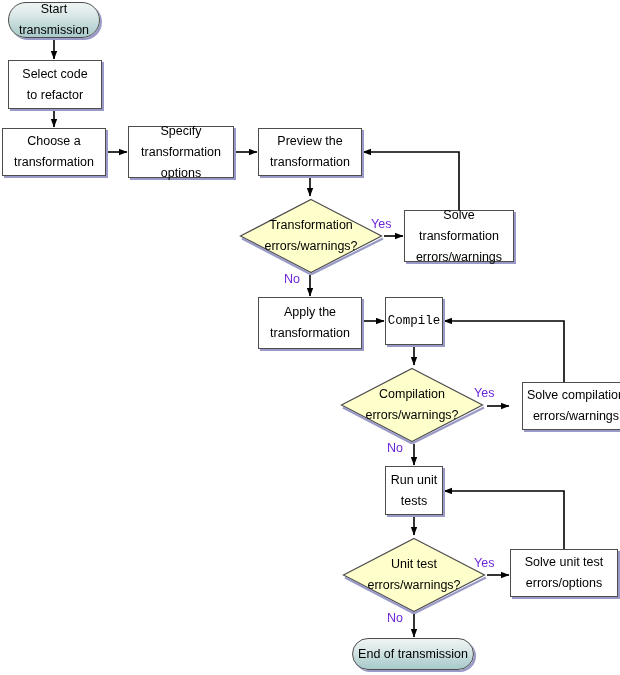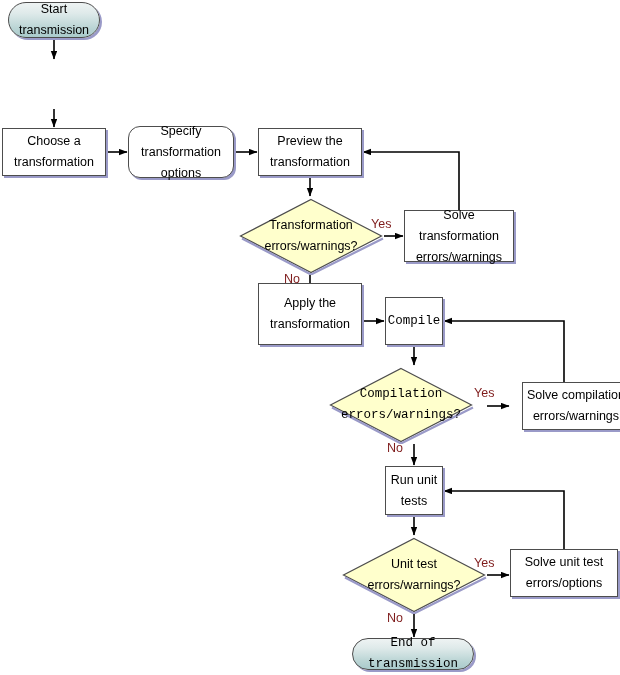--- a/index.html
+++ b/index.html
@@ -60,21 +60,21 @@
   }
   .dec .dec-label {
     position: relative;
     z-index: 2;
   }
   .edge-label {
     position: absolute;
     font-family: "Liberation Sans", sans-serif;
     font-size: 12.5px;
     line-height: 14px;
-    color: #7f1d1d;
+    color: #6d28d9;
     white-space: nowrap;
   }
 </style>
 </head>
 <body>
 
 <div id="canvas">
 
   <svg id="wires" viewBox="0 0 620 675" width="620" height="675" xmlns="http://www.w3.org/2000/svg">
     <defs>
@@ -118,27 +118,31 @@
 
       <path d="M414,614 L414,637"></path>
     </g>
   </svg>
 
   <div class="node term" style="left:8px; top:2px; width:92px; height:36px;">
     <span>Start
 transmission</span>
   </div>
 
+  <div class="node proc" style="left:8px; top:60px; width:94px; height:49px;">
+    <span>Select code
+to refactor</span>
+  </div>
 
   <div class="node proc" style="left:2px; top:128px; width:104px; height:48px;">
     <span>Choose a
 transformation</span>
   </div>
 
-  <div class="node proc" style="left:128px; top:126px; width:106px; height:52px;border-radius:12px;">
+  <div class="node proc" style="left:128px; top:126px; width:106px; height:52px;">
     <span>Specify
 transformation
 options</span>
   </div>
 
   <div class="node proc" style="left:258px; top:128px; width:104px; height:48px;">
     <span>Preview the
 transformation</span>
   </div>
 
@@ -150,30 +154,30 @@
     <span class="dec-label">Transformation
 errors/warnings?</span>
   </div>
 
   <div class="node proc" style="left:404px; top:210px; width:110px; height:52px;">
     <span>Solve
 transformation
 errors/warnings</span>
   </div>
 
-  <div class="node proc" style="left:258px; top:283px; width:104px; height:62px;">
+  <div class="node proc" style="left:258px; top:297px; width:104px; height:52px;">
     <span>Apply the
 transformation</span>
   </div>
 
   <div class="node proc" style="left:385px; top:297px; width:58px; height:48px;font-family:Liberation Mono, monospace;">
     <span>Compile</span>
   </div>
 
-  <div class="node dec" style="left:328px; top:366px; width:146px; height:78px;font-family:Liberation Mono, monospace;">
+  <div class="node dec" style="left:339px; top:366px; width:146px; height:78px;">
     <svg class="diamond-shape" viewBox="0 0 146 78" preserveAspectRatio="none">
       <polygon points="73,2.5 143.5,39 73,75.5 2.5,39" fill="#ffffcc" stroke="#4d4d4d" stroke-width="1.2"></polygon>
       <polyline points="4,41.5 73,77.5 145,41.5" fill="none" stroke="#9a9ac8" stroke-width="2.2"></polyline>
     </svg>
     <span class="dec-label">Compilation
 errors/warnings?</span>
   </div>
 
   <div class="node proc" style="left:522px; top:382px; width:108px; height:48px;">
     <span>Solve compilation
@@ -192,21 +196,21 @@
     </svg>
     <span class="dec-label">Unit test
 errors/warnings?</span>
   </div>
 
   <div class="node proc" style="left:510px; top:549px; width:108px; height:48px;">
     <span>Solve unit test
 errors/options</span>
   </div>
 
-  <div class="node term" style="left:352px; top:638px; width:122px; height:32px;font-family:Liberation Mono, monospace;">
+  <div class="node term" style="left:352px; top:638px; width:122px; height:32px;">
     <span>End of transmission</span>
   </div>
 
   <span class="edge-label" style="left:371px; top:217px;">Yes</span>
   <span class="edge-label" style="left:284px; top:272px;">No</span>
   <span class="edge-label" style="left:474px; top:386px;">Yes</span>
   <span class="edge-label" style="left:387px; top:441px;">No</span>
   <span class="edge-label" style="left:474px; top:556px;">Yes</span>
   <span class="edge-label" style="left:387px; top:611px;">No</span>
 

